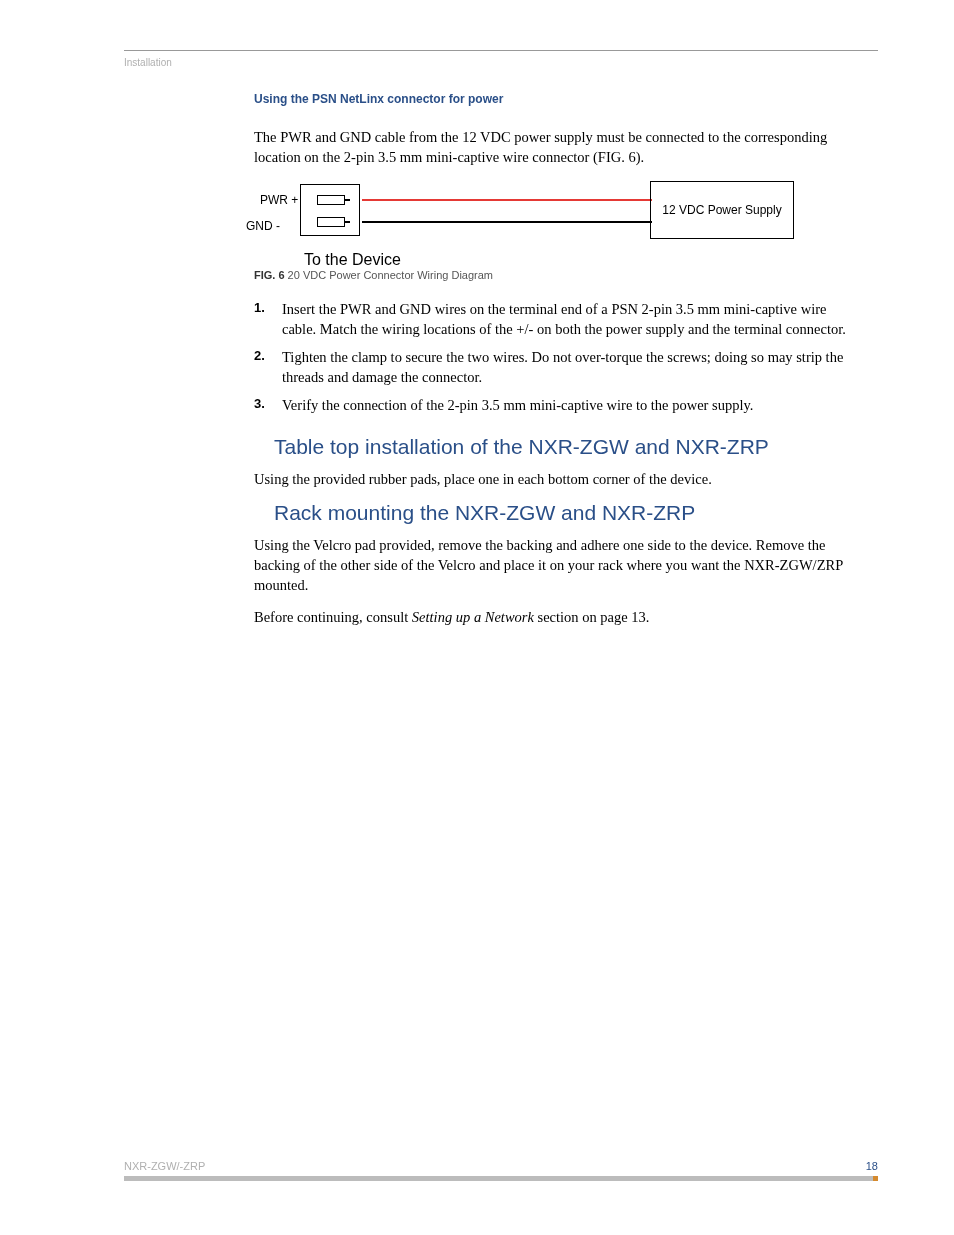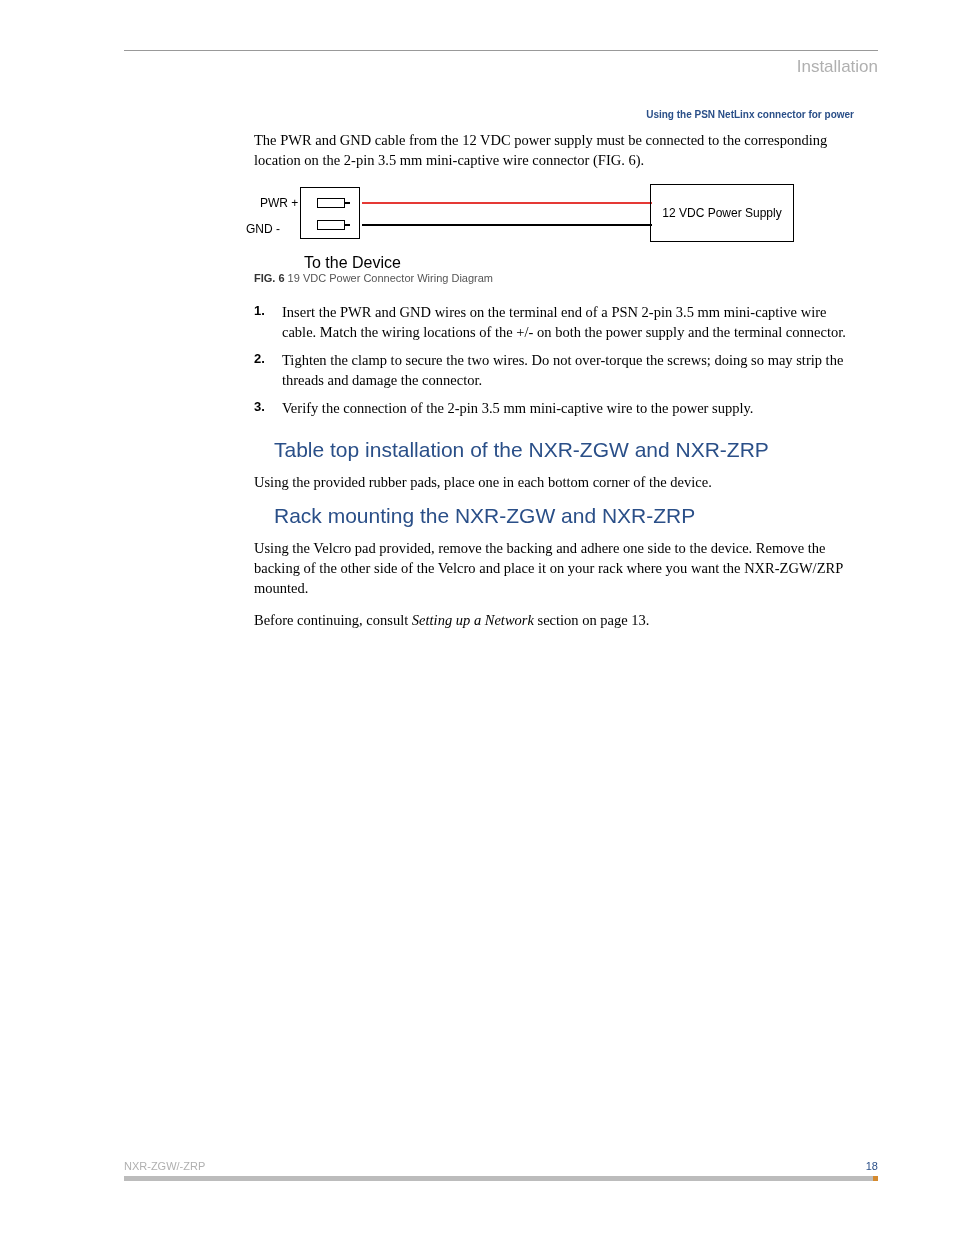--- a/index.html
+++ b/index.html
@@ -14,37 +14,36 @@
     position: absolute;
     left: 124px;
     top: 50px;
     width: 754px;
   }
   .top-rule {
     border-top: 1px solid #999;
     margin-bottom: 6px;
   }
   .header-label {
-    text-align: right;
-    font-family: "Helvetica Neue", Arial, sans-serif;
-    font-size: 17px;
+    text-align: left;
+    font-family: "Helvetica Neue", Arial, sans-serif;
+    font-size: 10px;
     color: #b0b0b0;
-    margin-bottom: 32px;
+    margin-bottom: 24px;
   }
   .content {
     margin-left: 130px;
     width: 600px;
   }
   .subheading {
     color: #2a4f88;
     font-family: "Helvetica Neue", Arial, sans-serif;
     font-weight: 600;
-    font-size: 10px;
-    margin-bottom: 10px;
-    text-align: right;
+    font-size: 12px;
+    margin-bottom: 21px;
   }
   .body-text {
     font-size: 14.5px;
     color: #000;
     line-height: 1.38;
     margin-bottom: 12px;
   }
   .figure {
     margin: 14px 0 8px 0;
     height: 80px;
@@ -186,21 +185,21 @@
       <div class="connector-box">
         <div class="pin a"></div>
         <div class="pin b"></div>
       </div>
       <div class="wire red"></div>
       <div class="wire black"></div>
       <div class="psu-box">12 VDC Power Supply</div>
       <span class="to-device">To the Device</span>
     </div>
     <div class="fig-caption">
-      <b>FIG. 6</b><span> 19 VDC Power Connector Wiring Diagram</span>
+      <b>FIG. 6</b><span> 20 VDC Power Connector Wiring Diagram</span>
     </div>
 
     <ol class="steps">
       <li>
           <span class="num">1.</span>
           <span>Insert the PWR and GND wires on the terminal end of a PSN 2-pin 3.5 mm mini-captive wire cable. Match the wiring locations of the +/- on both the power supply and the terminal connector.</span>
         </li>
       <li>
           <span class="num">2.</span>
           <span>Tighten the clamp to secure the two wires. Do not over-torque the screws; doing so may strip the threads and damage the connector.</span>

